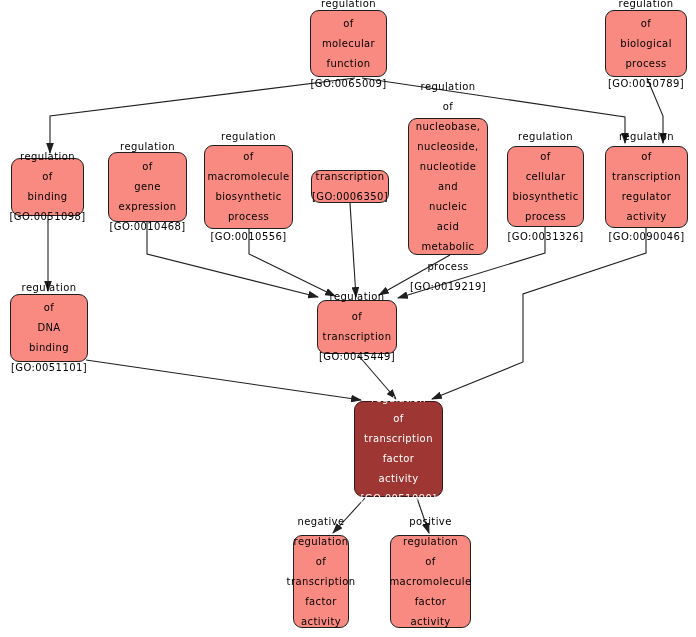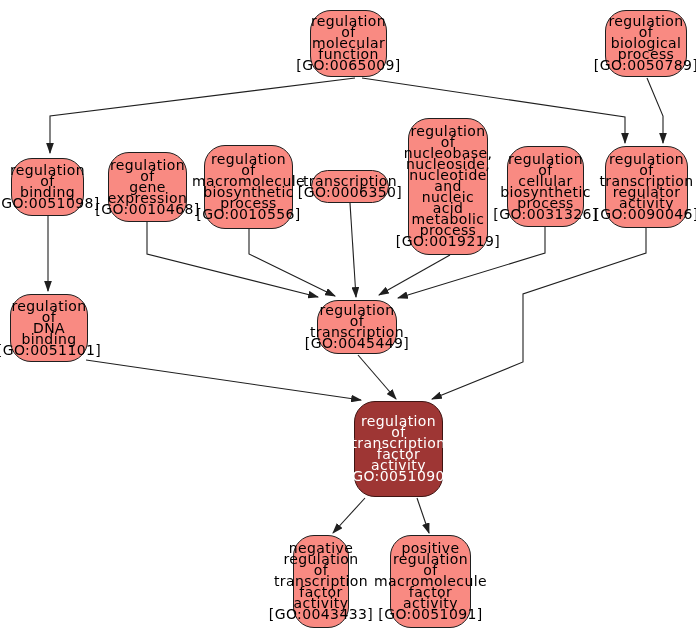--- a/index.html
+++ b/index.html
@@ -18,23 +18,23 @@
     background:var(--background);
     font-family:"DejaVu Sans","Liberation Sans",sans-serif;
   }
   .edges{position:absolute;left:0;top:0;width:696px;height:637px;}
   .edge{stroke:var(--edge);stroke-width:1.1;fill:none;}
   .arrowhead{fill:var(--edge);}
   .node{
     position:absolute;box-sizing:border-box;
     background:var(--node-fill);
     border:1.4px solid var(--node-border);
-    border-radius:21px;
+    border-radius:9px;
     color:var(--node-text);
-    font-size:14px;line-height:11px;letter-spacing:.4px;
+    font-size:10px;line-height:20px;letter-spacing:.4px;
     text-align:center;white-space:pre;
     display:flex;align-items:center;justify-content:center;
     cursor:pointer;
   }
   .node--selected{
     background:var(--selected-fill);
     border-color:var(--selected-border);
     color:var(--selected-text);
   }
 </style>

